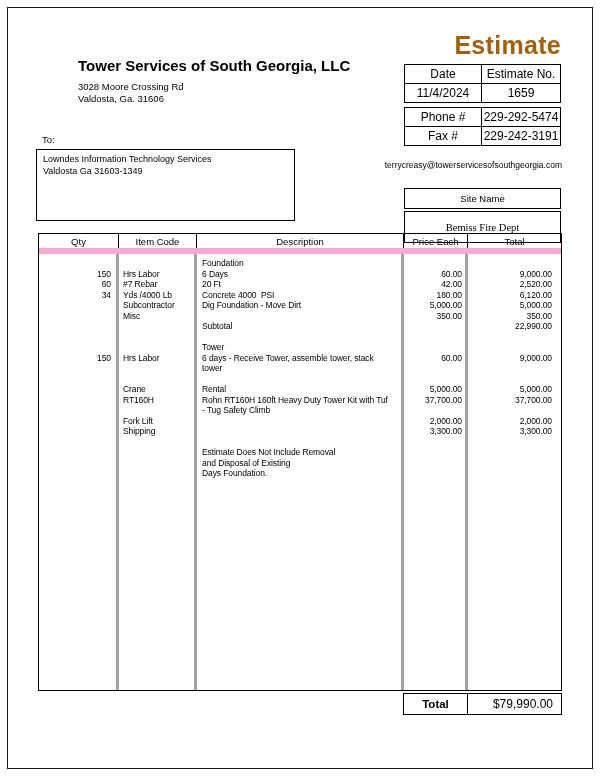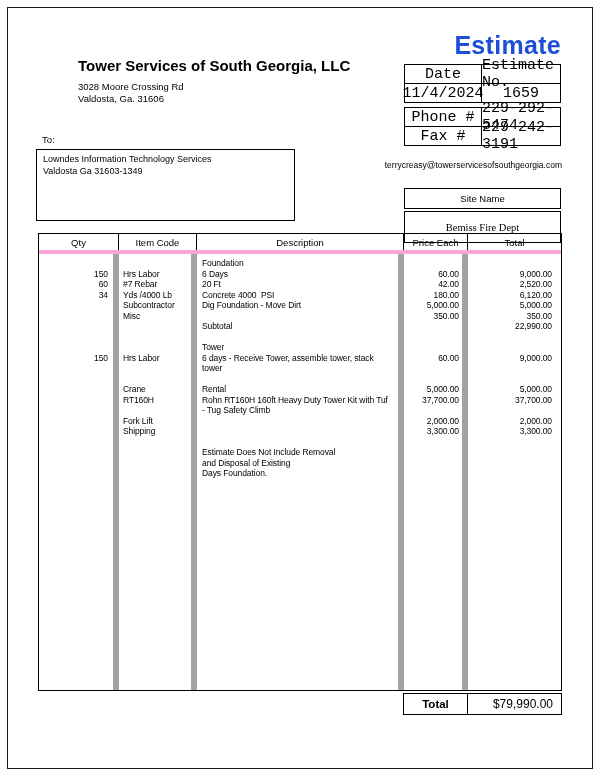--- a/index.html
+++ b/index.html
@@ -47,22 +47,21 @@
   }
   #meta-a { top: 64px; }
   #meta-b { top: 107px; }
   .meta-row { display: flex; border-top: 1px solid #000; }
   .meta-row:first-child { border-top: none; }
   .meta-cell {
     height: 18px;
     display: flex;
     align-items: center;
     justify-content: center;
-    font-size: 15px;
-    font-family: Liberation Mono, monospace;
+    font-size: 12px;
   }
   .meta-cell.c1 { width: 77px; border-right: 1px solid #000; }
   .meta-cell.c2 { flex: 1; }
 
   .to-label { position: absolute; left: 42px; top: 134px; font-size: 9.5px; }
   .to-box {
     position: absolute;
     left: 36px; top: 149px;
     width: 259px; height: 72px;
     border: 1px solid #000;
@@ -96,31 +95,31 @@
   }
 
   .main-table {
     position: absolute;
     left: 38px; top: 233px;
     width: 524px; height: 458px;
     border: 1px solid #000;
     display: flex;
     flex-direction: column;
   }
-  .thead { display: flex; height: 20px; border-bottom: 4px solid #f9a8d4; flex: none; }
+  .thead { display: flex; height: 20px; border-bottom: 6px solid #f9a8d4; flex: none; }
   .th {
     display: flex;
     align-items: center;
     justify-content: center;
     font-size: 9.5px;
     border-right: 1px solid #000;
   }
   .th:last-child { border-right: none; }
   .tbody { flex: 1; display: flex; }
-  .col { border-right: 6px solid #a3a3a3; padding-top: 4px; }
+  .col { border-right: 3px solid #a3a3a3; padding-top: 4px; }
   .col:last-child { border-right: none; }
 
   .w-qty   { width: 80px; }
   .w-item  { width: 78px; }
   .w-desc  { width: 207px; }
   .w-price { width: 64px; }
   .w-total { flex: 1; }
 
   .line {
     height: 10.5px;
@@ -160,21 +159,21 @@
     padding-right: 8px;
     font-size: 12px;
   }
 </style>
 </head>
 <body>
 
 <div class="page">
   <div class="page-frame"></div>
 
-  <div class="estimate-title" style="color: #1d4ed8;">Estimate</div>
+  <div class="estimate-title" style="color: #a16207;">Estimate</div>
 
   <div class="company">
     <div class="company-name">Tower Services of South Georgia, LLC</div>
     <div class="company-addr">3028 Moore Crossing Rd</div>
     <div class="company-addr">Valdosta, Ga. 31606</div>
   </div>
 
   <div class="meta-table" id="meta-a">
     <div class="meta-row">
       <div class="meta-cell c1">Date</div>

